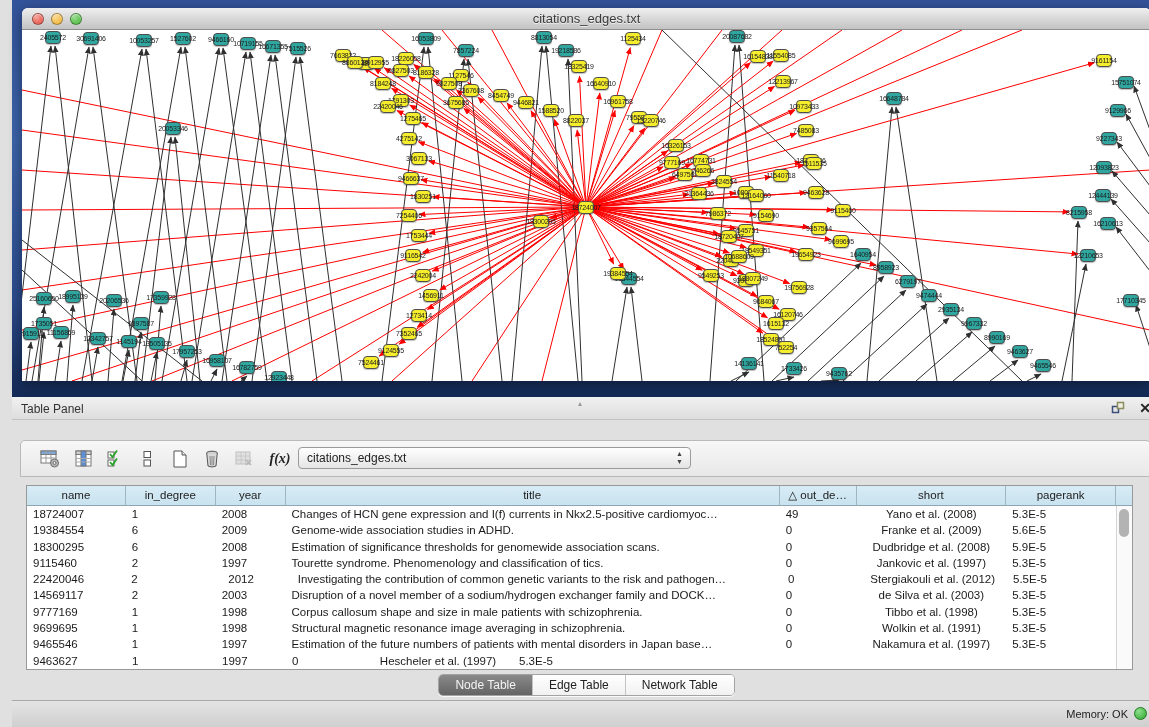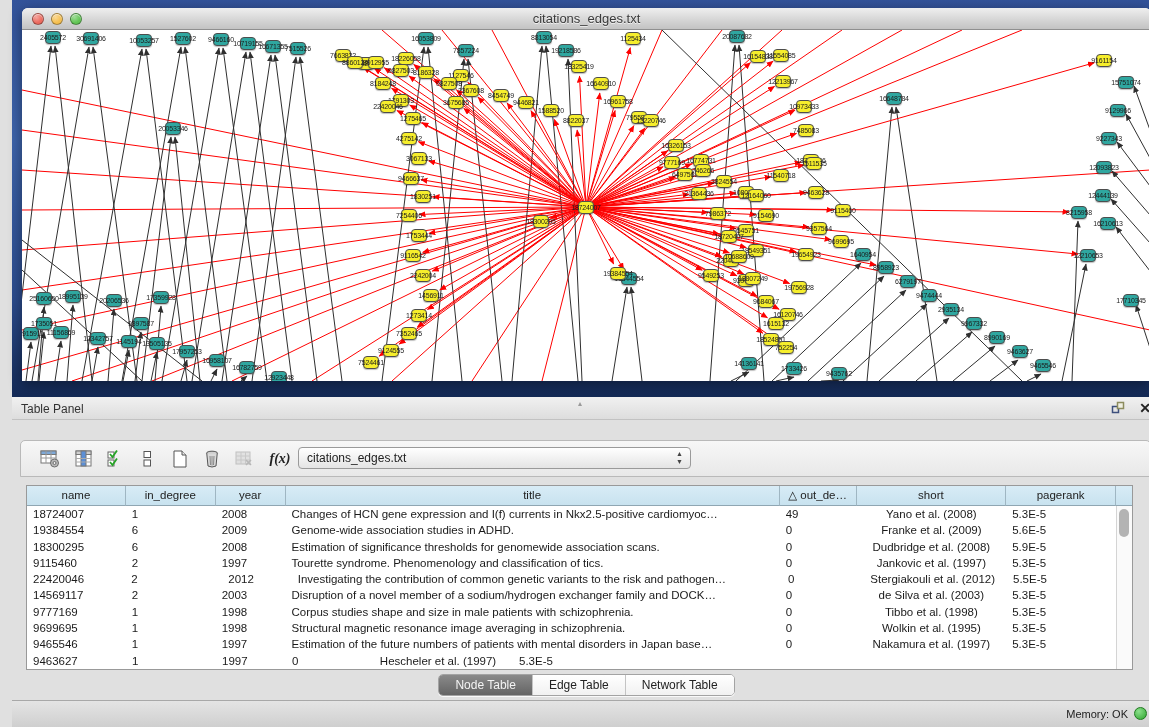--- a/index.html
+++ b/index.html
@@ -827,32 +827,32 @@
             <div class="td" style="width: 70px;">2003</div>
             <div class="td" style="width: 495px;">Disruption of a novel member of a sodium/hydrogen exchanger family and DOCK…</div>
             <div class="td" style="width: 77px;">0</div>
             <div class="td center" style="width: 150px;">de Silva et al. (2003)</div>
             <div class="td" style="width: 110px;">5.3E-5</div>
           </div>
           <div class="tr">
             <div class="td" style="width: 99px;">9777169</div>
             <div class="td" style="width: 90px;">1</div>
             <div class="td" style="width: 70px;">1998</div>
-            <div class="td" style="width: 495px;">Corpus studies shape and size in male patients with schizophrenia.</div>
+            <div class="td" style="width: 495px;">Corpus callosum shape and size in male patients with schizophrenia.</div>
             <div class="td" style="width: 77px;">0</div>
             <div class="td center" style="width: 150px;">Tibbo et al. (1998)</div>
             <div class="td" style="width: 110px;">5.3E-5</div>
           </div>
           <div class="tr">
             <div class="td" style="width: 99px;">9699695</div>
             <div class="td" style="width: 90px;">1</div>
             <div class="td" style="width: 70px;">1998</div>
             <div class="td" style="width: 495px;">Structural magnetic resonance image averaging in schizophrenia.</div>
             <div class="td" style="width: 77px;">0</div>
-            <div class="td center" style="width: 150px;">Wolkin et al. (1995)</div>
+            <div class="td center" style="width: 150px;">Wolkin et al. (1991)</div>
             <div class="td" style="width: 110px;">5.3E-5</div>
           </div>
           <div class="tr">
             <div class="td" style="width: 99px;">9465546</div>
             <div class="td" style="width: 90px;">1</div>
             <div class="td" style="width: 70px;">1997</div>
             <div class="td" style="width: 495px;">Estimation of the future numbers of patients with mental disorders in Japan base…</div>
             <div class="td" style="width: 77px;">0</div>
             <div class="td center" style="width: 150px;">Nakamura et al. (1997)</div>
             <div class="td" style="width: 110px;">5.3E-5</div>

